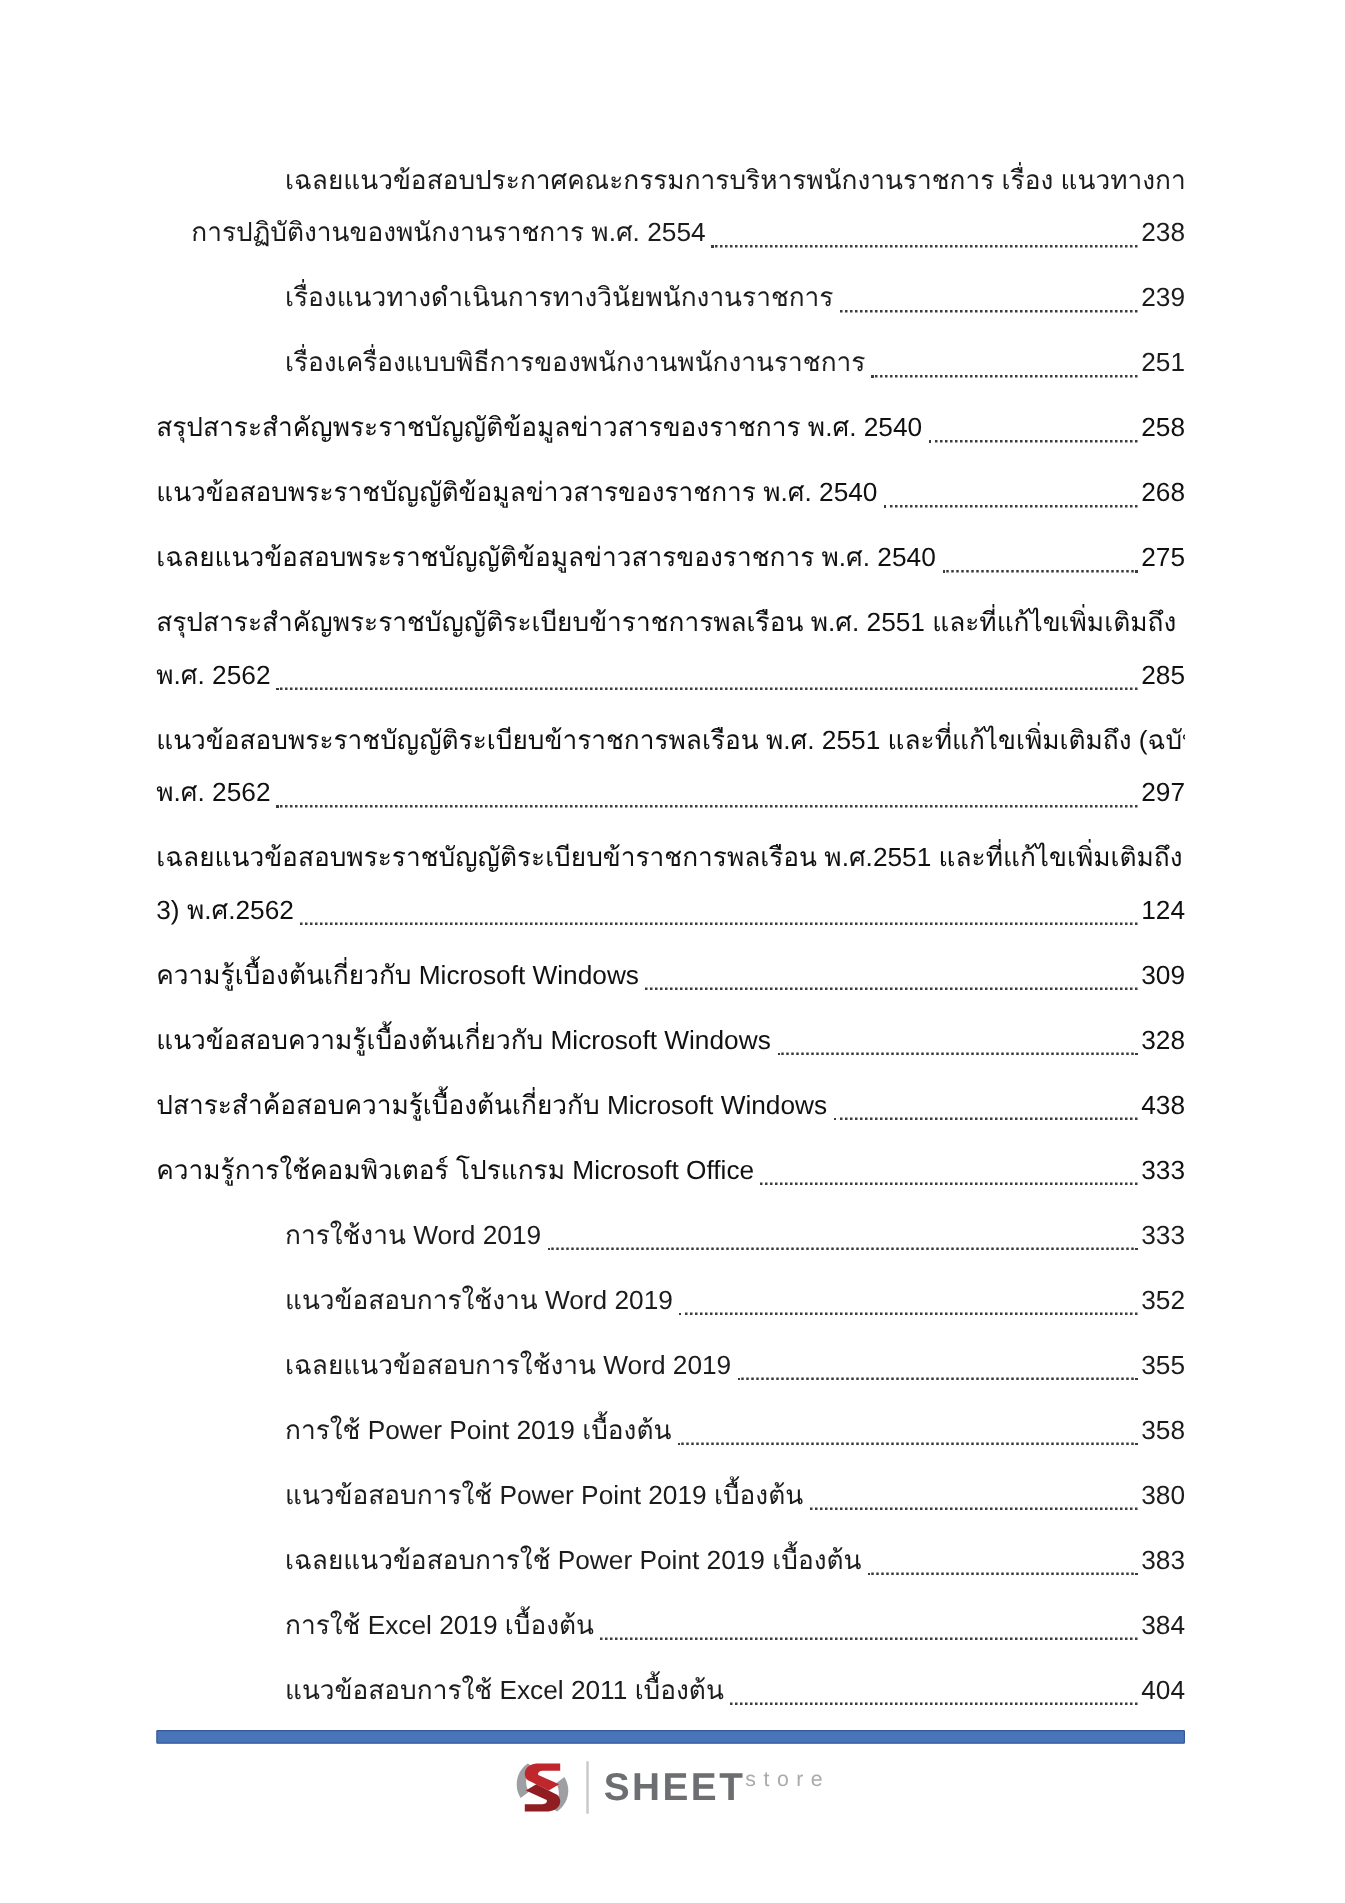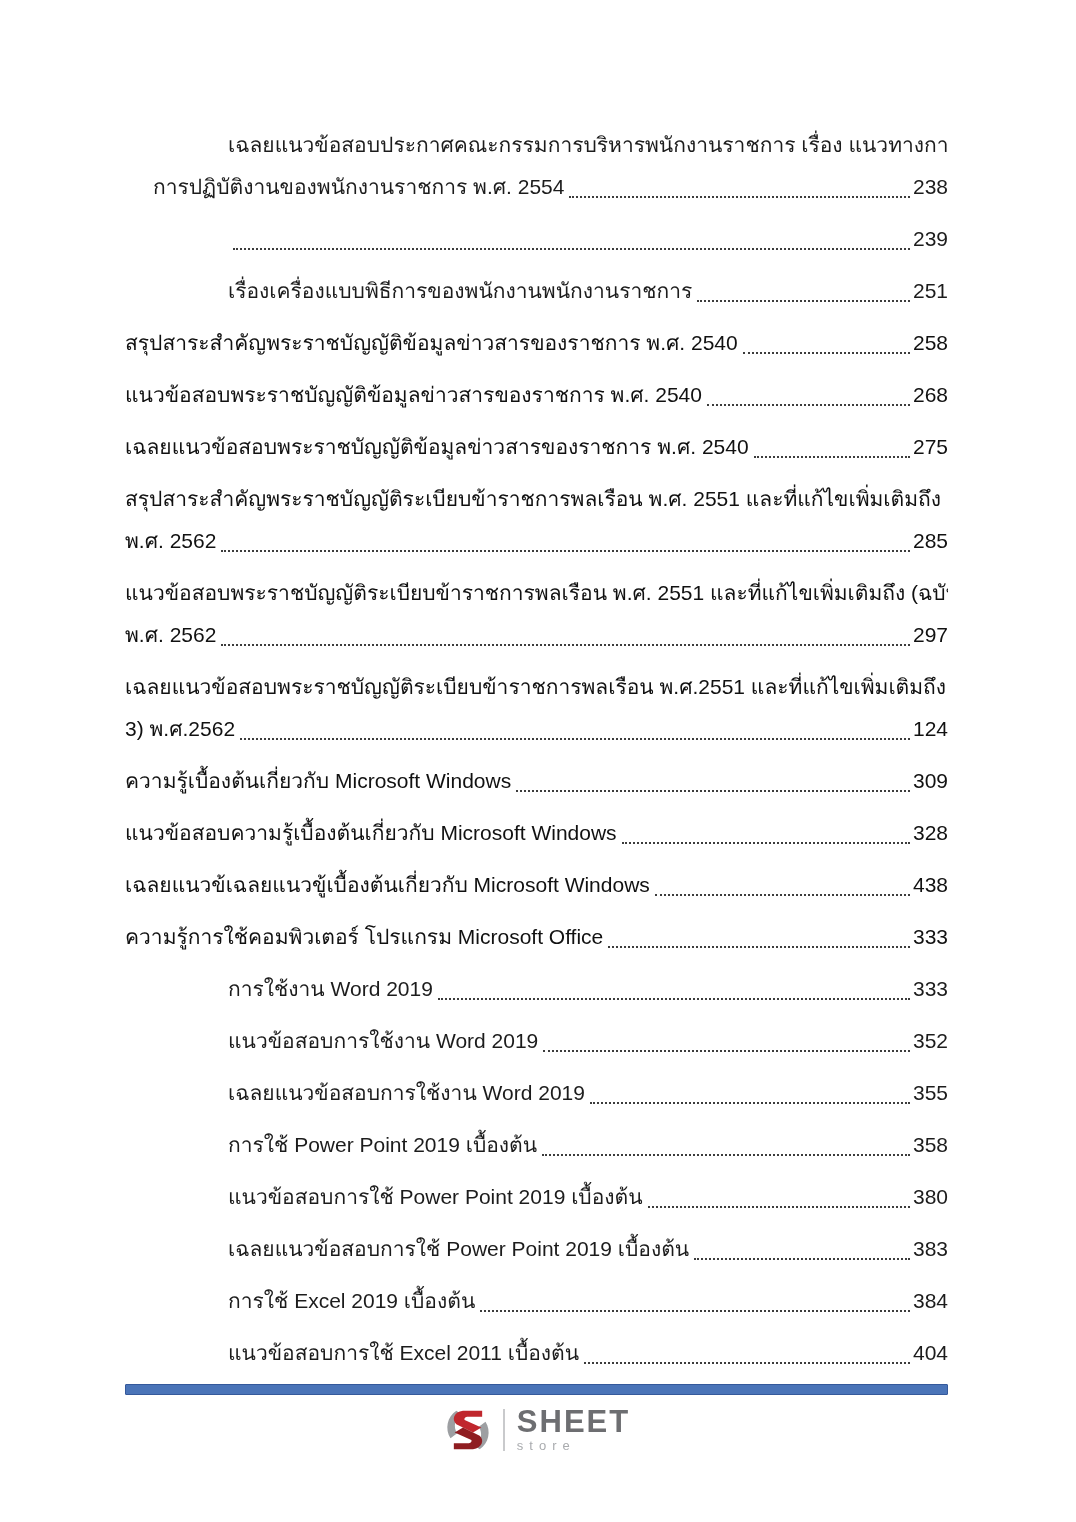--- a/index.html
+++ b/index.html
@@ -35,46 +35,47 @@
     border:1px solid #35599b;
     border-radius:1px;
   }
   .footer-logo{
     margin-top:9px;
     display:flex;justify-content:center;align-items:center;
     height:52px;
   }
   .logo-icon{width:50px;height:50px;flex:0 0 auto;}
   .logo-sep{width:2px;height:42px;background:#c9cacc;margin:0 12px 0 10px;}
-  .logo-text{display:flex;flex-direction:column;justify-content:flex-start;}
+  .logo-text{display:flex;flex-direction:row;justify-content:flex-start;}
   .brand-name{
     font-size:31px;font-weight:700;color:#6d6e71;
     letter-spacing:2px;line-height:30px;
   }
   .brand-sub{
-    font-size:13px;font-weight:400;color:#a9abae;
+    font-size:17px;font-weight:400;color:#a9abae;
     letter-spacing:6px;line-height:15px;margin-top:1px;
   }
 </style>
 </head>
 <body>
 
 <div class="page">
 
   <div class="toc" id="toc">
       <div class="entry">
         <div class="pre-line indent-sub">เฉลยแนวข้อสอบประกาศคณะกรรมการบริหารพนักงานราชการ เรื่อง แนวทางการประเมินผล</div>
         <div class="leader-row indent-hang">
           <span class="title">การปฏิบัติงานของพนักงานราชการ พ.ศ. 2554</span>
           <span class="dots"></span>
           <span class="num">238</span>
         </div>
       </div>
       <div class="entry">
         <div class="leader-row indent-sub">
+          <span class="title">เรื่องแนวทางดำเนินการทางวินัยพนักงานราชการ</span>
           <span class="dots"></span>
           <span class="num">239</span>
         </div>
       </div>
       <div class="entry">
         <div class="leader-row indent-sub">
           <span class="title">เรื่องเครื่องแบบพิธีการของพนักงานพนักงานราชการ</span>
           <span class="dots"></span>
           <span class="num">251</span>
         </div>
@@ -133,21 +134,21 @@
       </div>
       <div class="entry bold">
         <div class="leader-row indent-none">
           <span class="title">แนวข้อสอบความรู้เบื้องต้นเกี่ยวกับ Microsoft Windows</span>
           <span class="dots"></span>
           <span class="num">328</span>
         </div>
       </div>
       <div class="entry bold">
         <div class="leader-row indent-none">
-          <span class="title">เฉลยแนวข้เฉลยแนวขู้เบื้องต้นเกี่ยวกับ Microsoft Windows</span>
+          <span class="title">ปสาระสำค้อสอบความรู้เบื้องต้นเกี่ยวกับ Microsoft Windows</span>
           <span class="dots"></span>
           <span class="num">438</span>
         </div>
       </div>
       <div class="entry bold">
         <div class="leader-row indent-none">
           <span class="title">ความรู้การใช้คอมพิวเตอร์ โปรแกรม Microsoft Office</span>
           <span class="dots"></span>
           <span class="num">333</span>
         </div>

